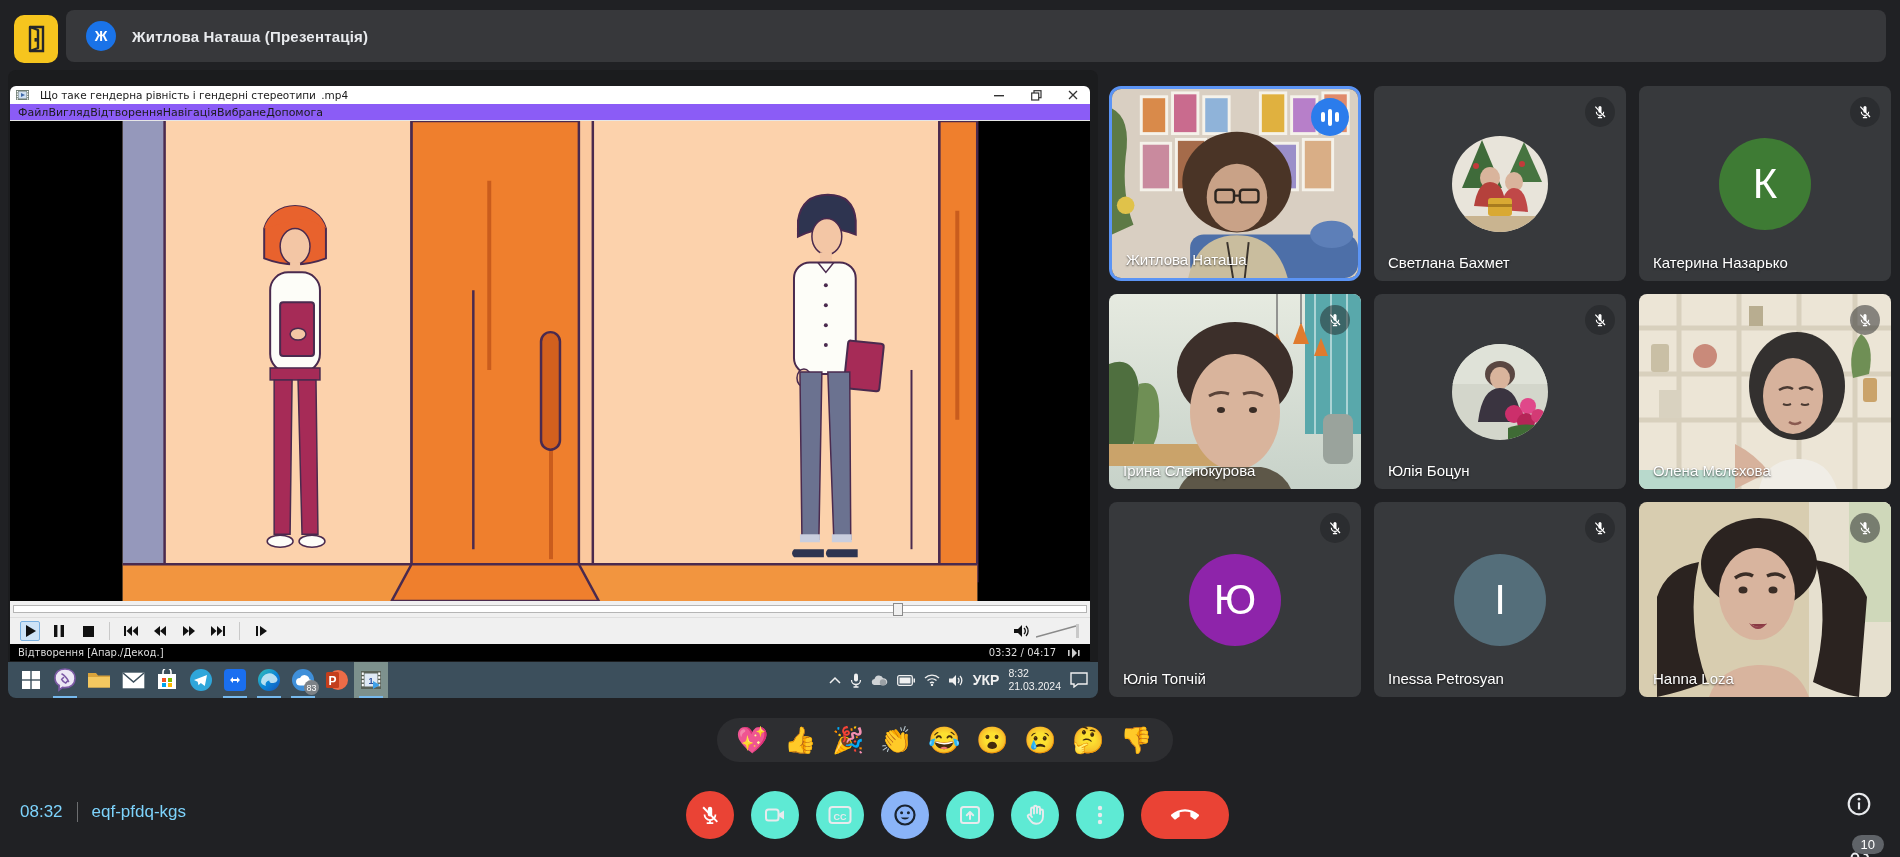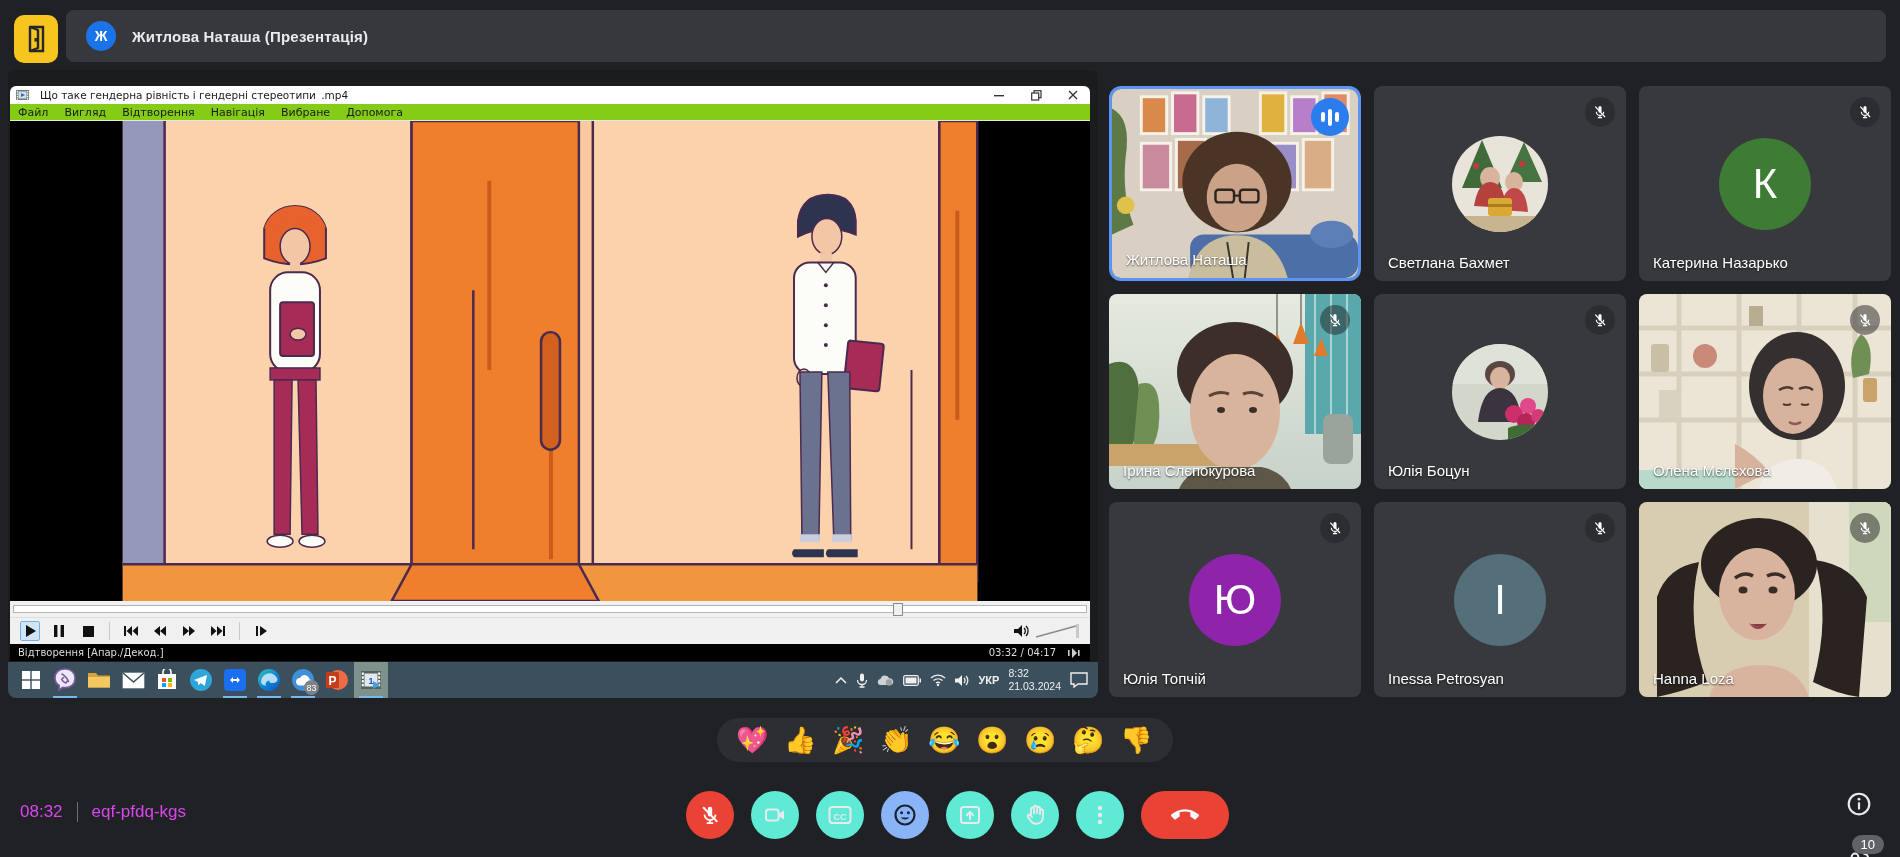--- a/index.html
+++ b/index.html
@@ -20,22 +20,22 @@
   .presenter-title { color:#e8eaed; font-size:15px; font-weight:700; letter-spacing:.2px; }
 
   
   .screen-tile { position:absolute; left:8px; top:70px; width:1090px; height:628px;
                  background:#1b1c1e; border-radius:8px; overflow:hidden; }
   .mpc-window { position:absolute; left:2px; top:16px; width:1080px; }
   .mpc-titlebar { height:18px; background:#fff; border-radius:6px 6px 0 0; display:flex;
                   align-items:center; padding:0 10px 0 6px; gap:11px; }
   .mpc-title { font-size:10.5px; color:#1a1a1a; flex:1; font-family:"DejaVu Sans",sans-serif; white-space:nowrap; overflow:hidden;}
   .winbtn { width:14px; height:12px; display:flex; align-items:center; justify-content:center; margin-left:12px; }
-  .mpc-menubar { height:17px; background:#84cc16; border-bottom:1px solid #e6e6e6; display:flex;
-                 align-items:center; gap:16px; padding-left:8px; }
+  .mpc-menubar { height:17px; background:#8b5cf6; border-bottom:1px solid #e6e6e6; display:flex;
+                 align-items:center; gap:0; padding-left:8px; }
   .mpc-menu-item { font-size:11px; color:#1b1b1b; font-family:"DejaVu Sans",sans-serif; }
   .mpc-video { height:480px; background:#000; display:flex; justify-content:center; overflow:hidden; }
   .mpc-seek { height:16px; background:#f0f0f0; position:relative; padding:4px 3px; }
   .mpc-seek-track { height:8px; background:#fff; border:1px solid #b5b5b5; position:relative; }
   .mpc-seek-thumb { position:absolute; top:-3px; width:10px; height:13px; background:#f0f0f0;
                     border:1px solid #8a8a8a; }
   .mpc-controls { height:27px; background:#f0f0f0; border-top:1px solid #dedede; display:flex;
                   align-items:center; padding:0 10px; gap:9px; }
   .tbtn { display:flex; align-items:center; justify-content:center; width:20px; height:20px; }
   .tbtn.active { background:#cfe4f7; border:1px solid #7ab0e0; border-radius:2px; }
@@ -44,21 +44,21 @@
                 align-items:center; padding:0 8px; font-size:10px; font-family:"DejaVu Sans",sans-serif; }
   .volume-zone { margin-left:auto; display:flex; align-items:center; gap:6px; }
 
   
   .taskbar { position:absolute; left:0; right:0; bottom:0; height:36px; background:var(--taskbar,#3c4f5c);
              display:flex; align-items:center; padding-left:6px; }
   .tb-app { position:relative; width:34px; height:36px; display:flex; align-items:center; justify-content:center; }
   .tb-app .ul { position:absolute; bottom:0; left:5px; right:5px; height:2px; background:#76b9ed; }
   .tb-app.active-app { background:rgba(190,212,190,.5); }
   .tb-right { margin-left:auto; display:flex; align-items:center; gap:9px; padding-right:10px; color:#f0f0f0; }
-  .tb-lang { font-size:11px; font-weight:700; }
+  .tb-lang { font-size:14px; font-weight:700; }
   .tb-clock { font-size:10.5px; text-align:left; line-height:1.25; }
 
   
   .grid { position:absolute; left:1109px; top:86px; display:grid;
           grid-template-columns:repeat(3,252px); grid-template-rows:repeat(3,195px); gap:13px; }
   .tile { position:relative; background:#37393c; border-radius:8px; overflow:hidden; }
   .tile.speaking { border:3px solid var(--speaking-border,#5b94f5); border-radius:12px; }
   .tile .pname { position:absolute; left:14px; bottom:10px; color:#fff; font-size:15px; font-weight:500;
                  text-shadow:0 1px 2px rgba(0,0,0,.7); z-index:6; }
   .micoff { position:absolute; top:11px; right:11px; width:30px; height:30px; border-radius:50%;
@@ -76,21 +76,21 @@
   .feed svg { width:100%; height:100%; display:block; }
 
   
   .reactions { position:absolute; left:717px; top:718px; width:456px; height:44px; border-radius:22px;
                background:#2d2e31; display:flex; align-items:center; justify-content:space-around;
                padding:0 12px; z-index:5; }
   .reaction { font-size:26px; line-height:1; cursor:default; }
 
   
   .meet-left { position:absolute; left:20px; top:802px; display:flex; align-items:center; gap:14px;
-               color:#d946ef; font-size:17px; }
+               color:#7dd3fc; font-size:17px; }
   .meet-left .div { width:1px; height:20px; background:rgba(255,255,255,.35); }
   .ctl-row { position:absolute; left:686px; top:791px; display:flex; align-items:center; gap:17px; }
   .cbtn { width:48px; height:48px; border-radius:50%; background:#5eead4; display:flex;
           align-items:center; justify-content:center; }
   .cbtn.red { background:var(--google-red,#ea4335); }
   .cbtn.accent { background:var(--accent-blue,#8ab4f8); }
   .cbtn.wide { width:88px; border-radius:26px; }
   .right-row { position:absolute; right:24px; top:791px; display:flex; align-items:flex-start; gap:30px; height:48px;flex-direction:column; }
   .ricon { position:relative; display:flex; align-items:center; justify-content:center; width:34px; height:48px; }
   .badge { position:absolute; top:-12px; right:-8px; background:#5f6368; color:#fff; font-size:13px;

